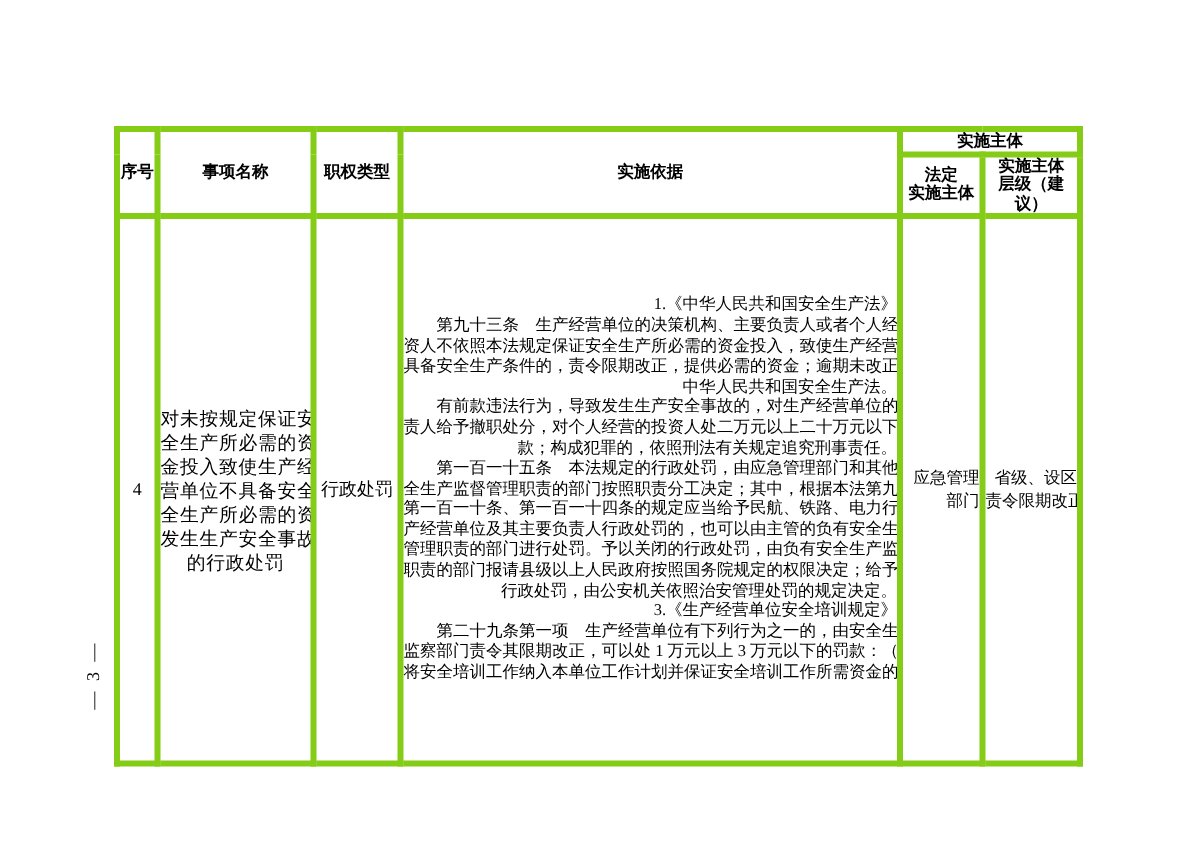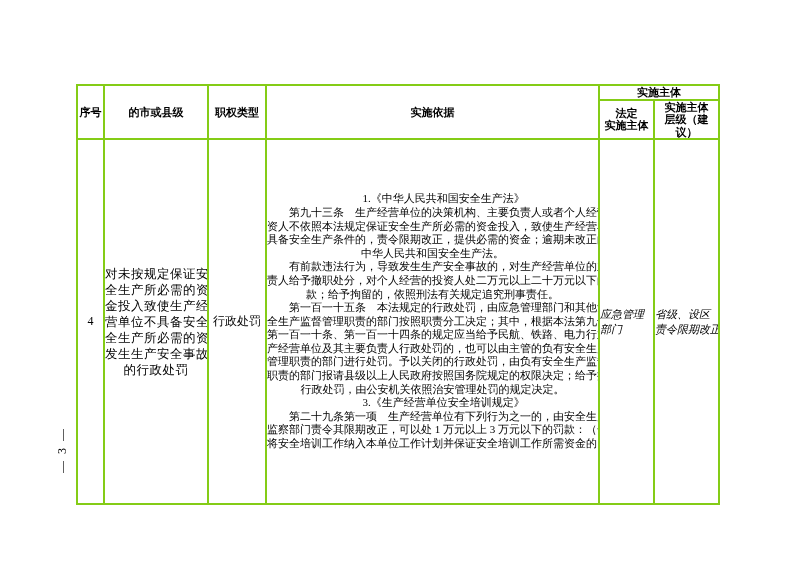--- a/index.html
+++ b/index.html
@@ -27,21 +27,21 @@
 
   table.authority-table {
     position: absolute;
     left: 76px; top: 84px;
     width: 642px;
     border-collapse: collapse;
     table-layout: fixed;
     border: 2px solid #000;
   }
   .authority-table th, .authority-table td {
-    border: 2px solid #84cc16;
+    border: 4px solid #84cc16;
     padding: 0;
     vertical-align: middle;
     overflow: hidden;
   }
   .authority-table thead th {
     font-family: "Liberation Sans", "DejaVu Sans", sans-serif;
     font-weight: bold;
     font-size: 11px;
     line-height: 12.5px;
     text-align: center;
@@ -59,30 +59,29 @@
     line-height: 16px;
     letter-spacing: 0.5px;
     text-align: center;
     white-space: nowrap;
   }
 
   .basis-cell { padding: 0 6px; }
   .basis-cell div {
     font-size: 11px;
     line-height: 13.6px;
-    text-align: center;
+    text-align: right;
     white-space: nowrap;
   }
 
   .subject-cell div, .level-cell div {
     font-size: 11px;
     line-height: 15px;
-    text-align: left;
+    text-align: right;
     white-space: nowrap;
-    font-style: italic;
   }
 </style>
 </head>
 <body>
 
 <div class="sheet">
 
   <div class="page-number">— 3 —</div>
 
   <table class="authority-table">
@@ -90,21 +89,21 @@
       <col style="width:27px">
       <col style="width:104px">
       <col style="width:58px">
       <col style="width:333px">
       <col style="width:55px">
       <col style="width:65px">
     </colgroup>
     <thead>
       <tr class="header-top">
         <th rowspan="2">序号</th>
-        <th rowspan="2">的市或县级</th>
+        <th rowspan="2">事项名称</th>
         <th rowspan="2">职权类型</th>
         <th rowspan="2">实施依据</th>
         <th colspan="2">实施主体</th>
       </tr>
       <tr class="header-sub">
         <th>
             <div>法定</div>
             <div>实施主体</div>
           </th>
         <th>
@@ -127,21 +126,21 @@
           </td>
         <td class="type-cell">行政处罚</td>
         <td class="basis-cell">
             <div>　　1.《中华人民共和国安全生产法》</div>
             <div>　　第九十三条　生产经营单位的决策机构、主要负责人或者个人经营的投</div>
             <div>资人不依照本法规定保证安全生产所必需的资金投入，致使生产经营单位不</div>
             <div>具备安全生产条件的，责令限期改正，提供必需的资金；逾期未改正的，责</div>
             <div>中华人民共和国安全生产法。</div>
             <div>　　有前款违法行为，导致发生生产安全事故的，对生产经营单位的主要负</div>
             <div>责人给予撤职处分，对个人经营的投资人处二万元以上二十万元以下的罚</div>
-            <div>款；给予拘留的，依照刑法有关规定追究刑事责任。</div>
+            <div>款；构成犯罪的，依照刑法有关规定追究刑事责任。</div>
             <div>　　第一百一十五条　本法规定的行政处罚，由应急管理部门和其他负有安</div>
             <div>全生产监督管理职责的部门按照职责分工决定；其中，根据本法第九十五条、</div>
             <div>第一百一十条、第一百一十四条的规定应当给予民航、铁路、电力行业的生</div>
             <div>产经营单位及其主要负责人行政处罚的，也可以由主管的负有安全生产监督</div>
             <div>管理职责的部门进行处罚。予以关闭的行政处罚，由负有安全生产监督管理</div>
             <div>职责的部门报请县级以上人民政府按照国务院规定的权限决定；给予拘留的</div>
             <div>行政处罚，由公安机关依照治安管理处罚的规定决定。</div>
             <div>　　3.《生产经营单位安全培训规定》</div>
             <div>　　第二十九条第一项　生产经营单位有下列行为之一的，由安全生产监管</div>
             <div>监察部门责令其限期改正，可以处 1 万元以上 3 万元以下的罚款：（一）未</div>

